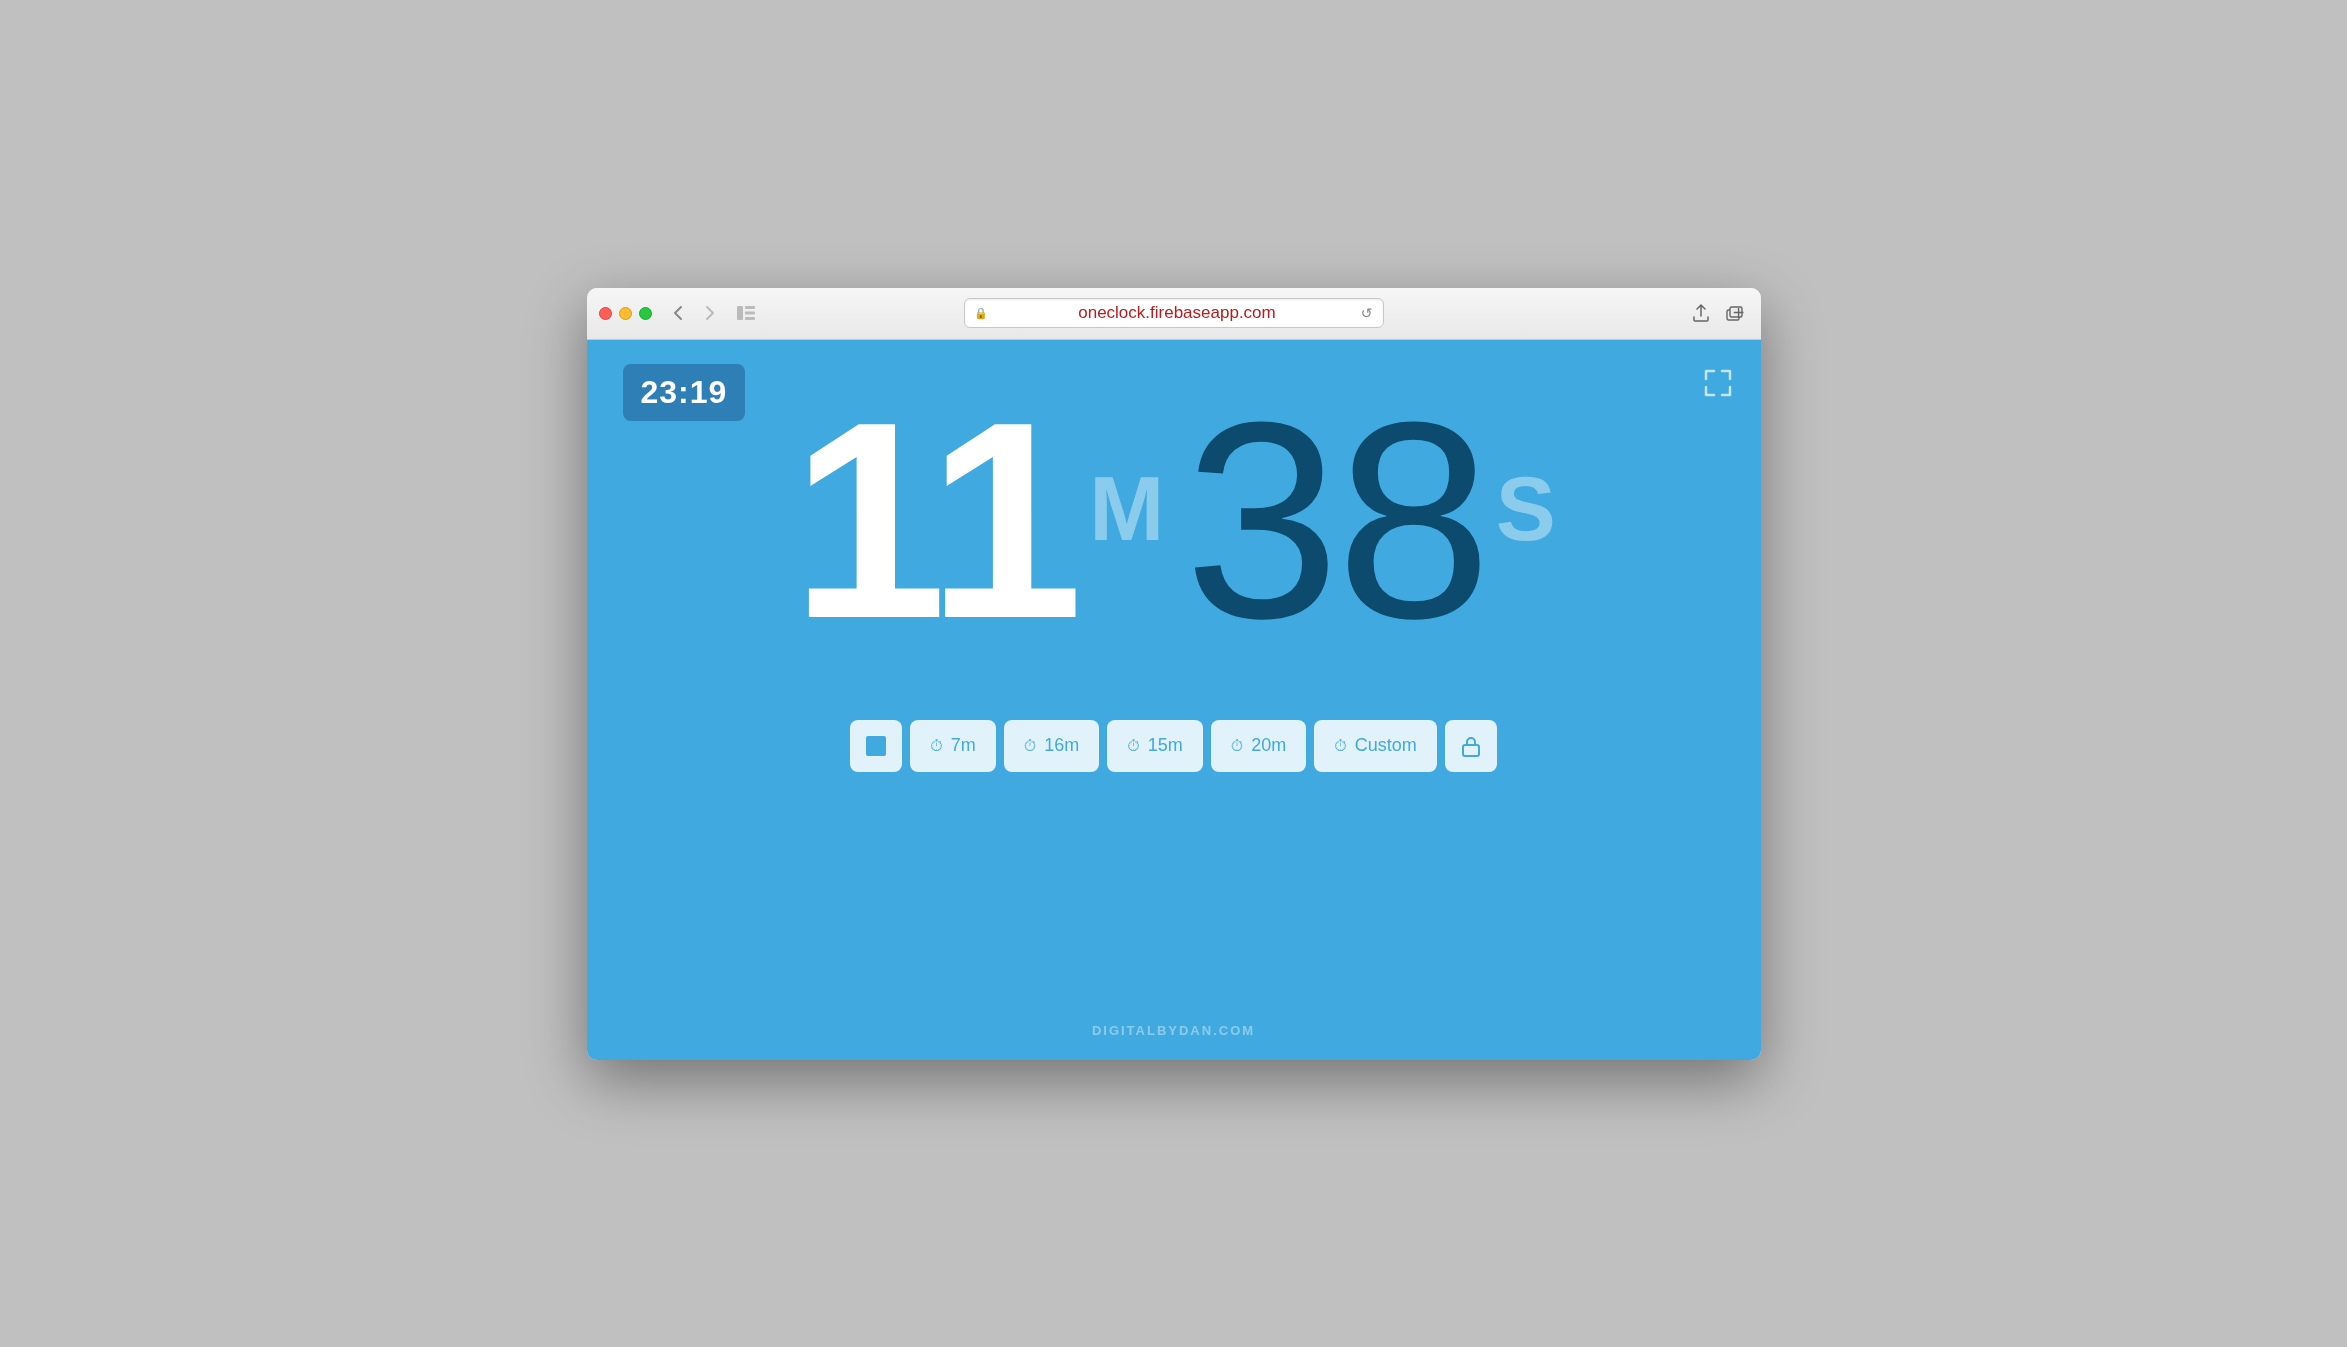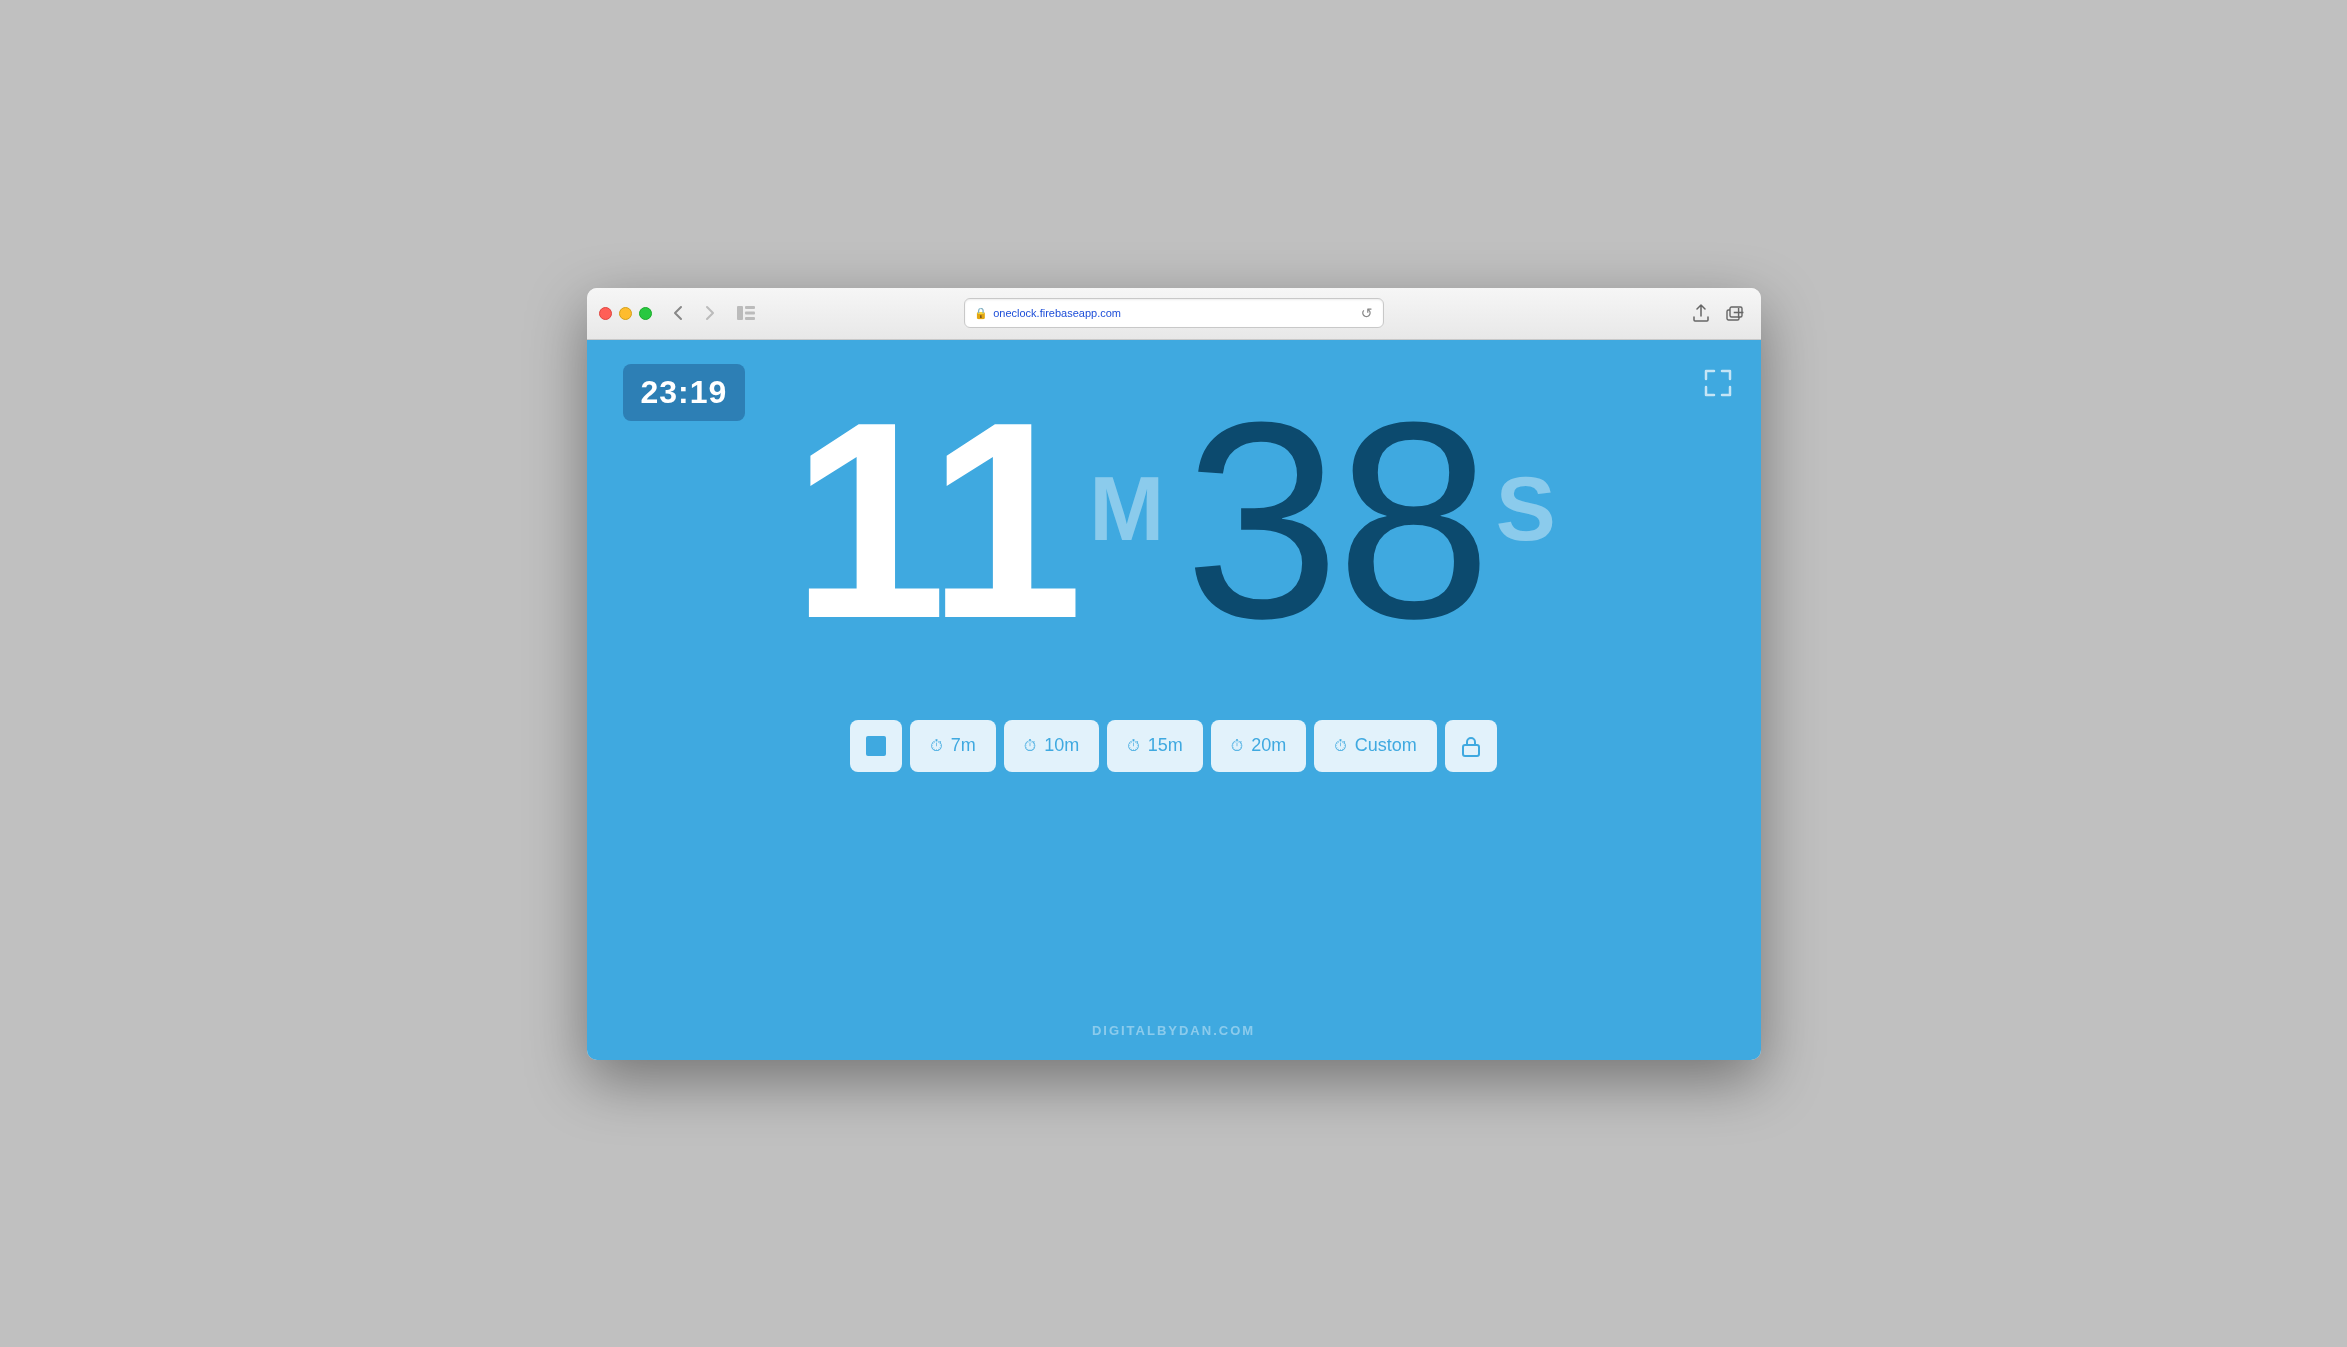--- a/index.html
+++ b/index.html
@@ -98,23 +98,23 @@
     }
 
     .address-bar .lock-icon {
       color: #888;
       margin-right: 5px;
       font-size: 11px;
     }
 
     .address-bar .url-text {
       flex: 1;
-      text-align: left;
-      font-size: 11px;
-      color: #1d4ed8;
+      text-align: center;
+      font-size: 17px;
+      color: #b91c1c;
     }
 
     .address-bar .refresh-btn {
       color: #888;
       cursor: pointer;
       font-size: 14px;
     }
 
     .right-controls {
       display: flex;
@@ -401,21 +401,21 @@
         <div class="stop-square"></div>
       </button>
 
       <button class="timer-preset-btn">
         <span class="clock-icon">⏱</span>
         <span>7m</span>
       </button>
 
       <button class="timer-preset-btn">
         <span class="clock-icon">⏱</span>
-        <span>10m</span>
+        <span>16m</span>
       </button>
 
       <button class="timer-preset-btn">
         <span class="clock-icon">⏱</span>
         <span>15m</span>
       </button>
 
       <button class="timer-preset-btn">
         <span class="clock-icon">⏱</span>
         <span>20m</span>

